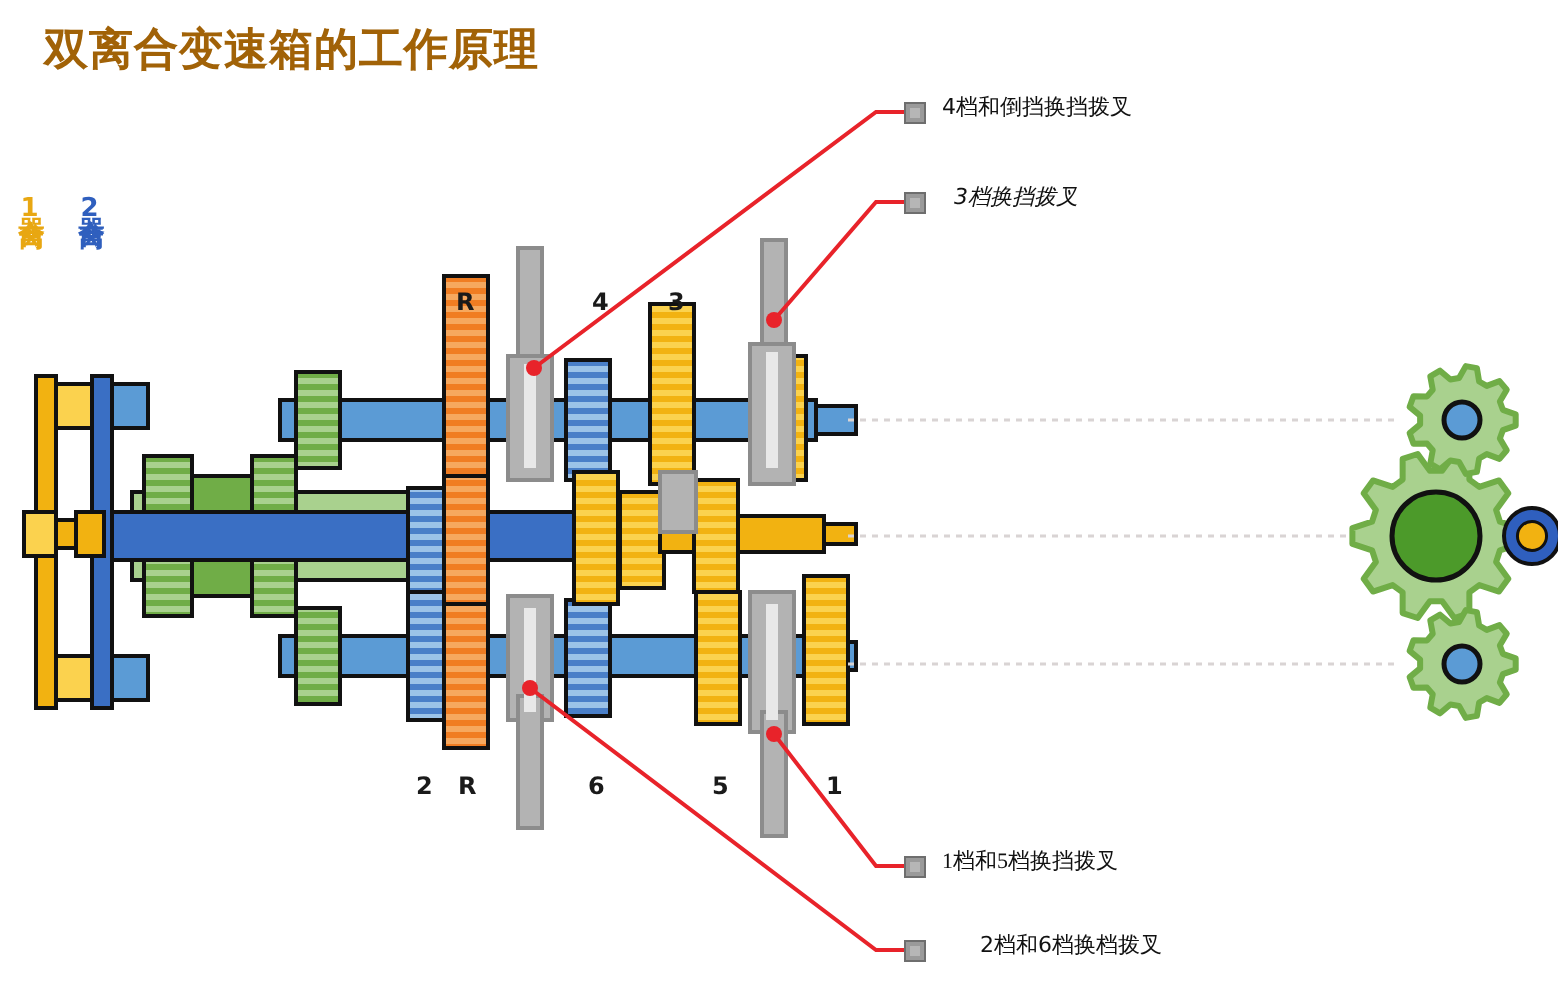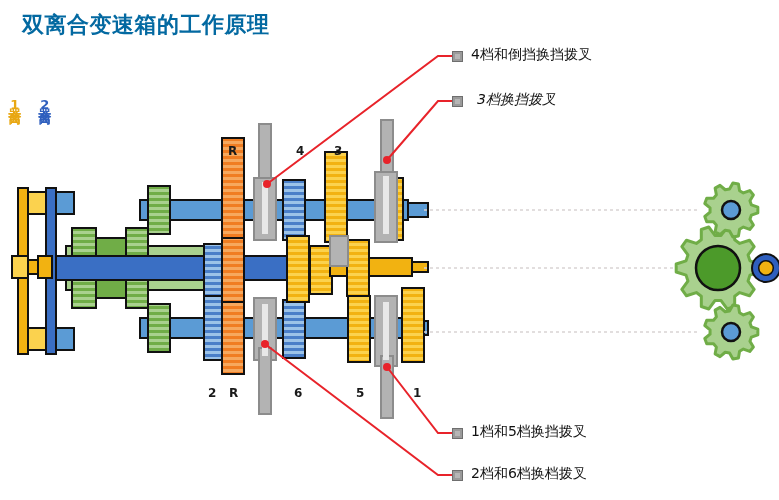--- a/index.html
+++ b/index.html
@@ -21,21 +21,21 @@
     width: 779px;
     height: 500px;
   }
   #page-title {
     position: absolute;
     left: 22px;
     top: 10px;
     font-size: 22px;
     font-weight: bold;
     letter-spacing: 0.5px;
-    color: #0369a1;
+    color: #a16207;
     white-space: nowrap;
   }
   
   .vlabel {
     position: absolute;
     writing-mode: vertical-rl;
     text-orientation: upright;
     font-size: 13px;
     font-weight: bold;
     line-height: 1.02;
@@ -48,21 +48,21 @@
   .gearnum {
     position: absolute;
     font-size: 12px;
     font-weight: bold;
     color: #1a1a1a;
   }
 
   
   .callout-text {
     position: absolute;
-    font-size: 14px;
+    font-size: 11px;
     color: #111111;
     white-space: nowrap;
   }
   .callout-marker {
     position: absolute;
     width: 11px;
     height: 11px;
     background: #9a9a9a;
     border: 1px solid #6e6e6e;
     box-sizing: border-box;
@@ -264,18 +264,18 @@
       <div class="gearnum" style="left: 294px; top: 386px;">6</div>
       <div class="gearnum" style="left: 356px; top: 386px;">5</div>
       <div class="gearnum" style="left: 413px; top: 386px;">1</div>
     </div>
   <div id="callout-layer">
       <div class="callout-marker" style="left: 452px; top: 51px;"></div>
       <div class="callout-text" style="left: 471px; top: 46px;">4档和倒挡换挡拨叉</div>
       <div class="callout-marker" style="left: 452px; top: 96px;"></div>
       <div class="callout-text" style="left: 477px; top: 91px; font-style: italic;">3档换挡拨叉</div>
       <div class="callout-marker" style="left: 452px; top: 428px;"></div>
-      <div class="callout-text" style="left: 471px; top: 423px;">1档和5档换挡拨叉</div>
+      <div class="callout-text" style="left: 471px; top: 423px; font-family: Liberation Serif, serif;">1档和5档换挡拨叉</div>
       <div class="callout-marker" style="left: 452px; top: 470px;"></div>
-      <div class="callout-text" style="left: 471px; top: 465px;">2档和6档换档拨叉</div>
+      <div class="callout-text" style="left: 490px; top: 465px;">2档和6档换档拨叉</div>
     </div>
 
 </div>
 
 </body></html>

